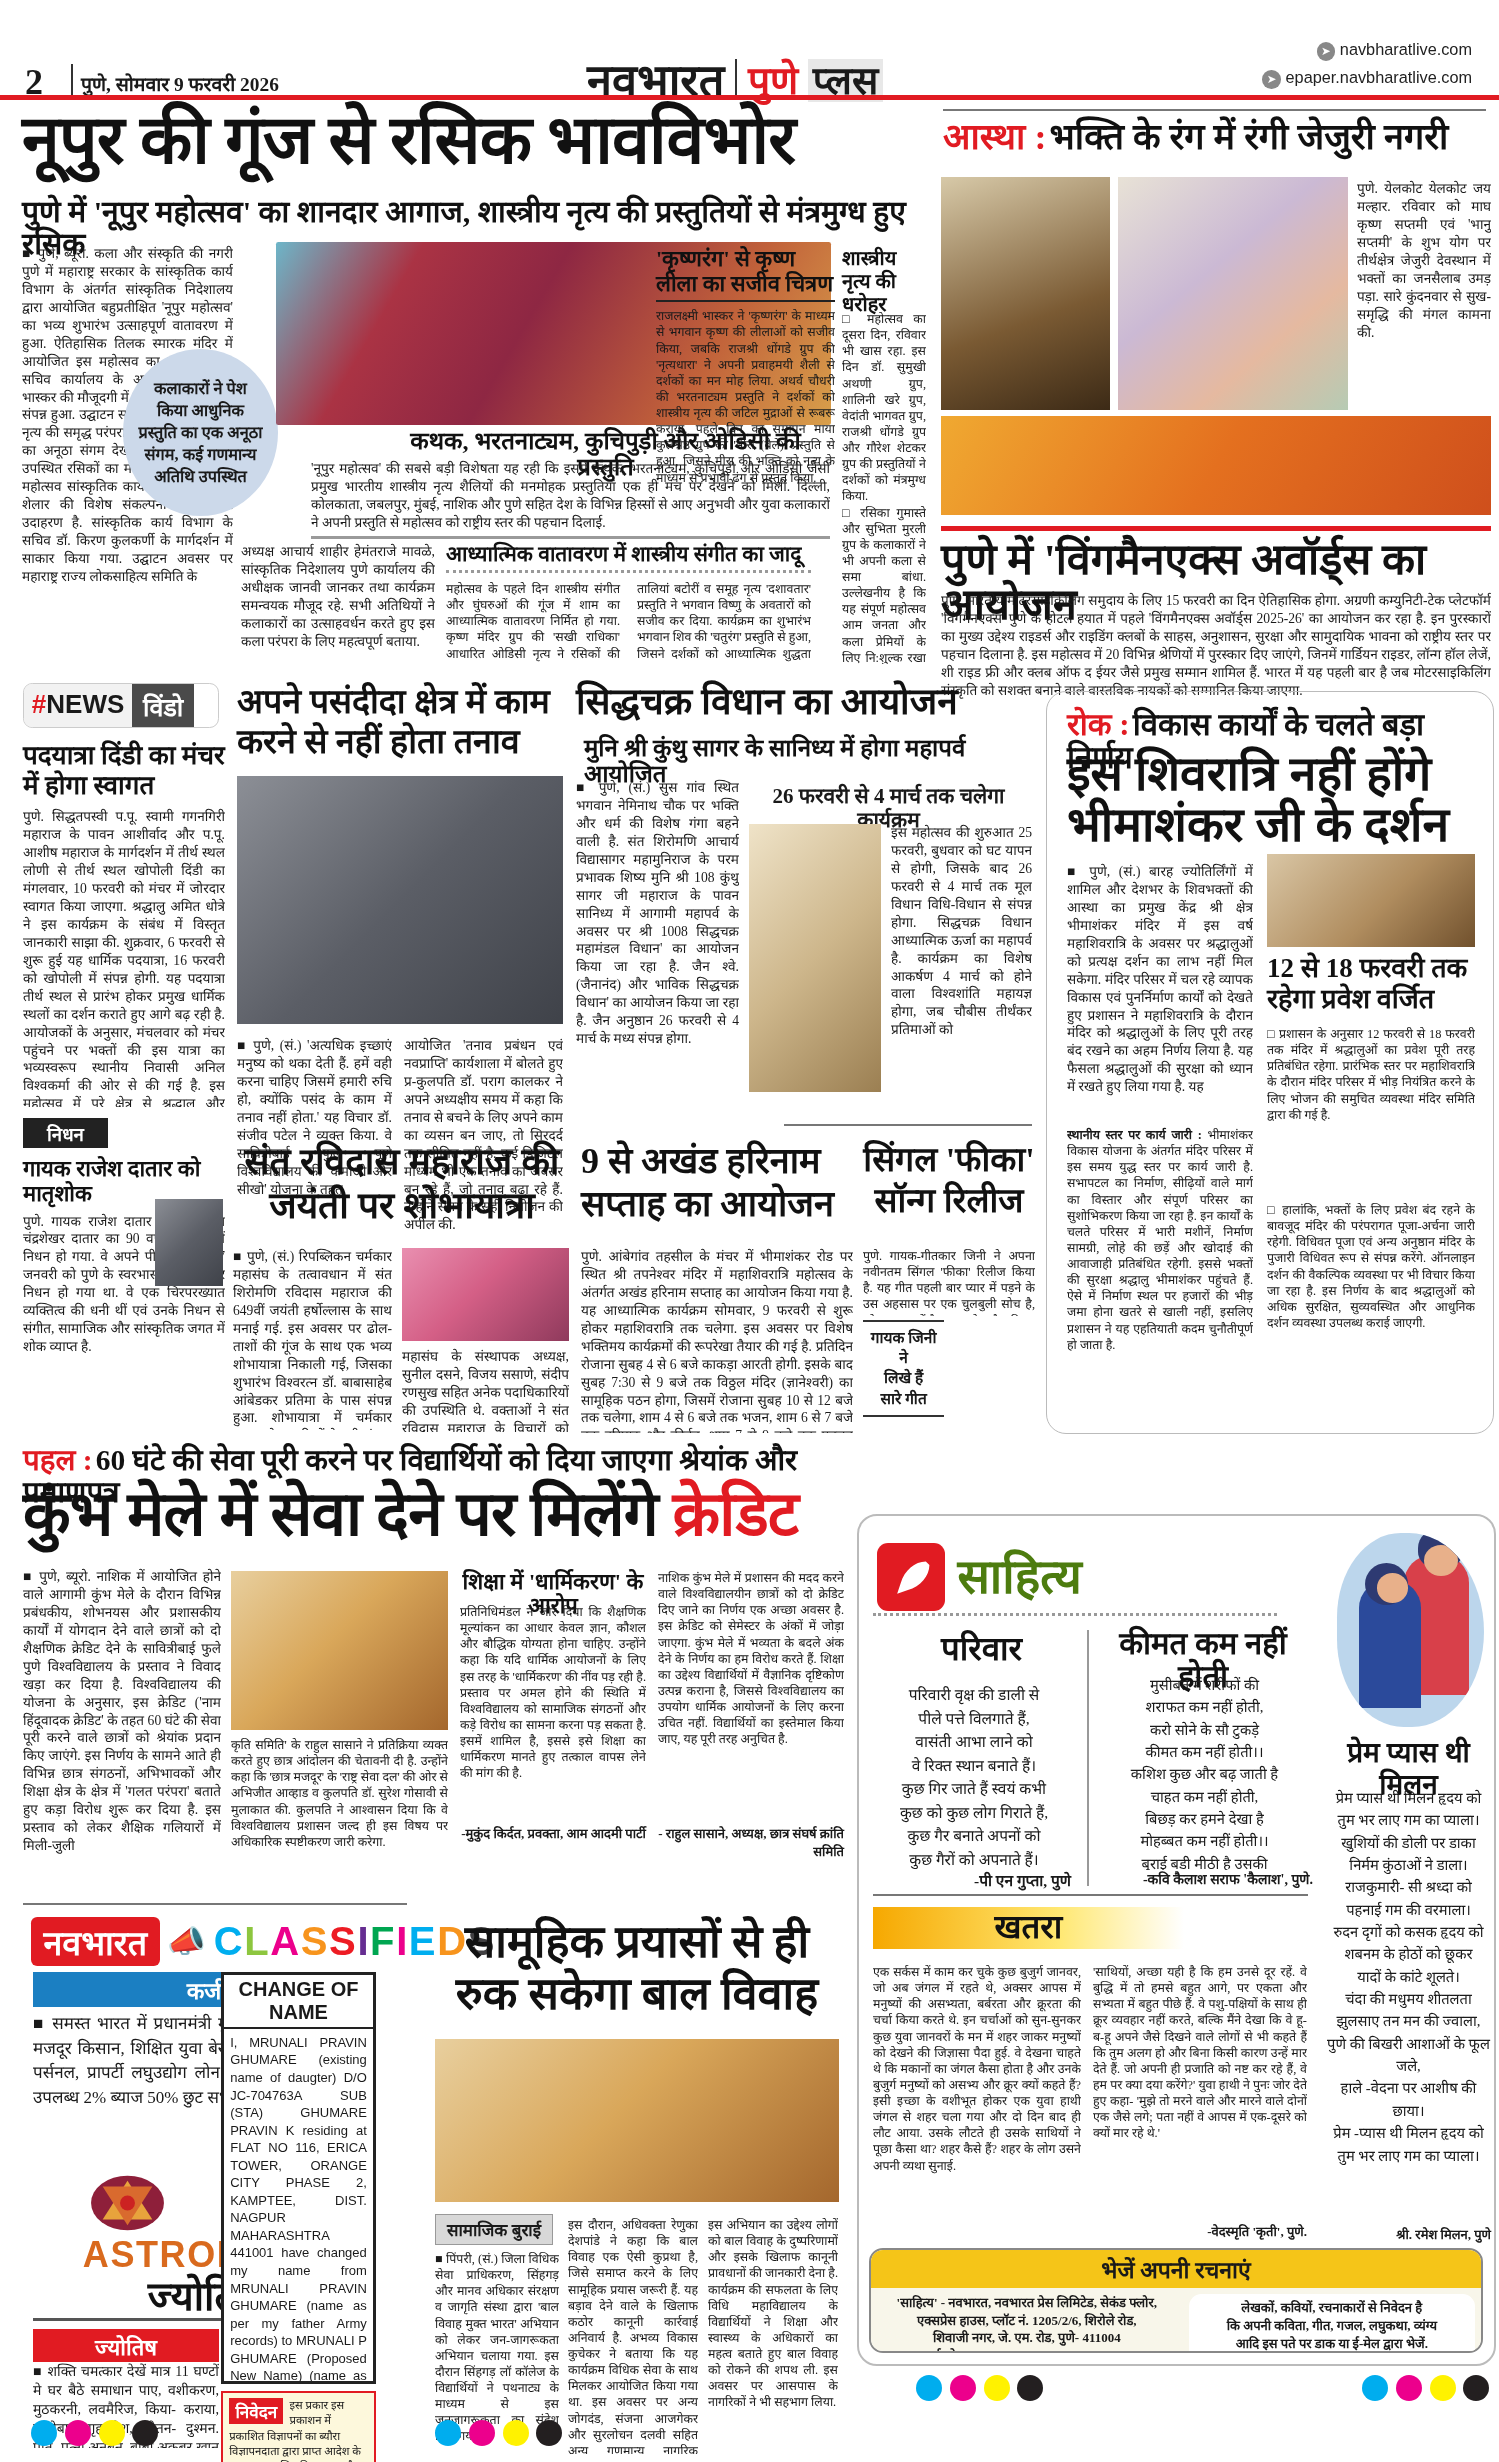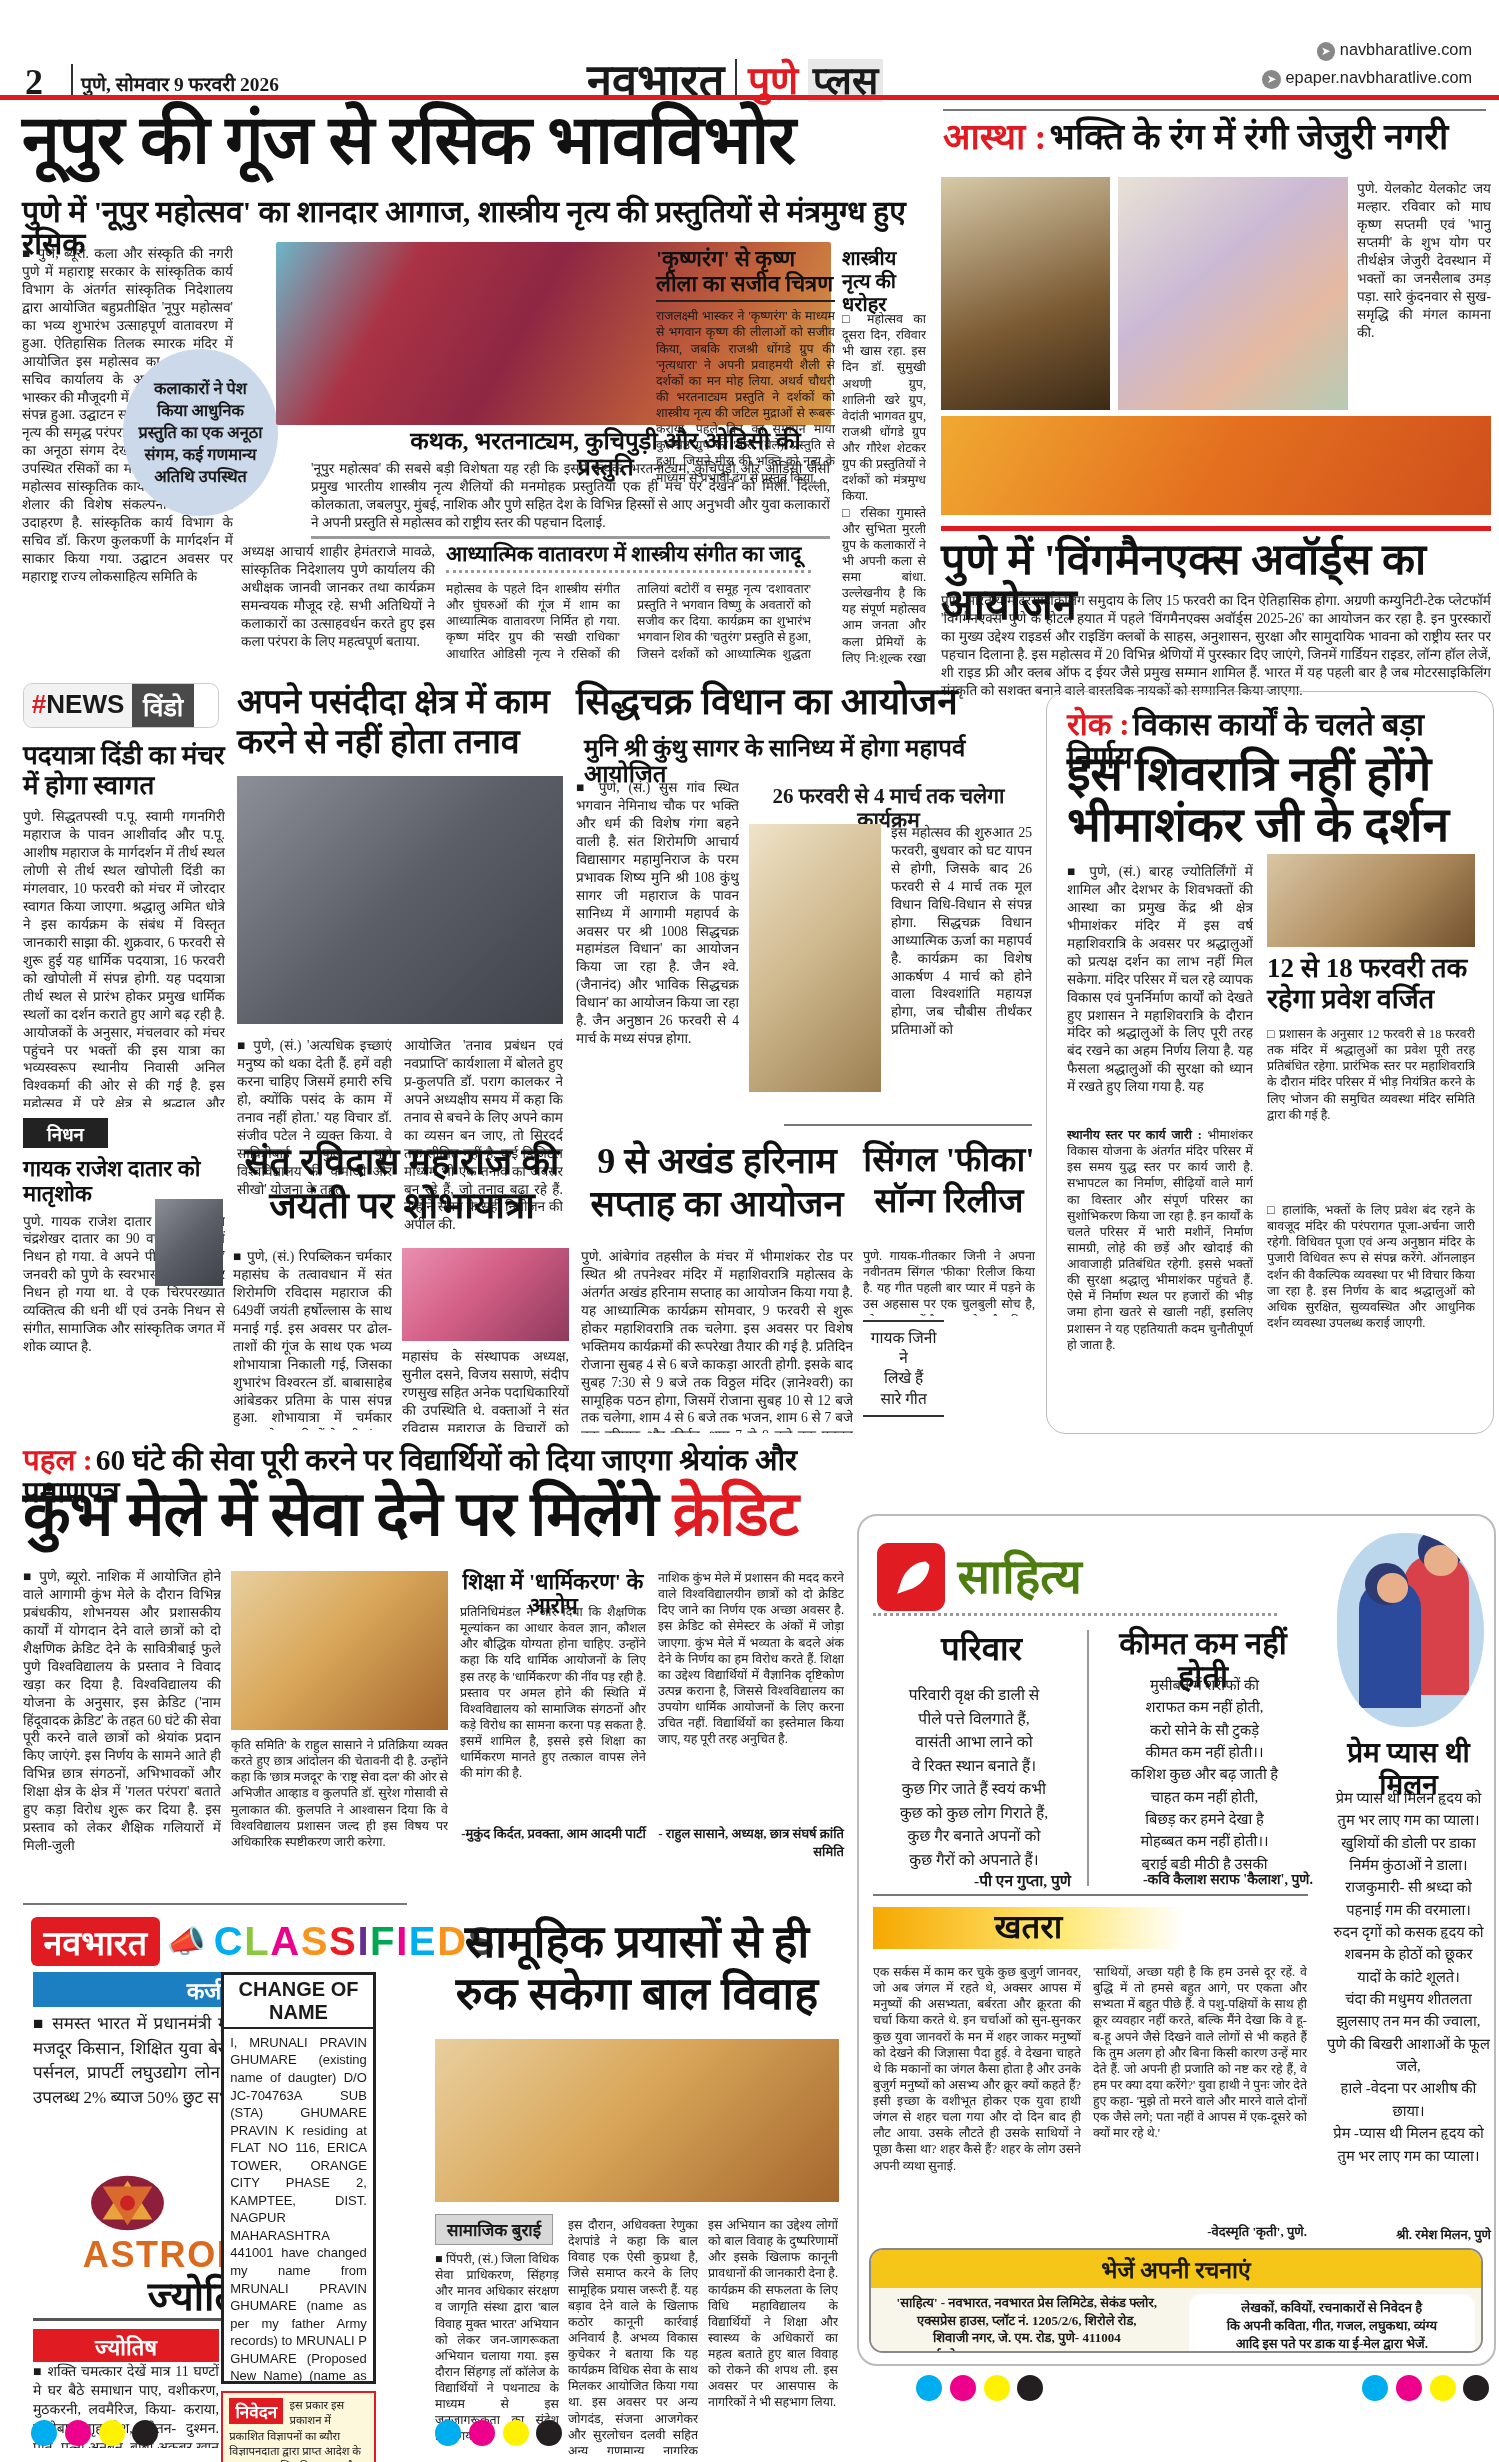--- a/index.html
+++ b/index.html
@@ -156,25 +156,25 @@
   <div class="abs hd" style="left:1267px;top:953px;width:208px;font-size:27px;line-height:1.15;">12 से 18 फरवरी तक रहेगा प्रवेश वर्जित</div>
   <div class="abs jt body16" style="left:1267px;top:1026px;width:208px;height:167px;overflow:hidden;">□ प्रशासन के अनुसार 12 फरवरी से 18 फरवरी तक मंदिर में श्रद्धालुओं का प्रवेश पूरी तरह प्रतिबंधित रहेगा. प्रारंभिक स्तर पर महाशिवरात्रि के दौरान मंदिर परिसर में भीड़ नियंत्रित करने के लिए भोजन की समुचित व्यवस्था मंदिर समिति द्वारा की गई है.</div>
   <div class="abs jt body16" style="left:1067px;top:1127px;width:186px;height:291px;overflow:hidden;"><b>स्थानीय स्तर पर कार्य जारी :</b> <span>भीमाशंकर विकास योजना के अंतर्गत मंदिर परिसर में इस समय युद्ध स्तर पर कार्य जारी है. सभापटल का निर्माण, सीढ़ियों वाले मार्ग का विस्तार और संपूर्ण परिसर का सुशोभिकरण किया जा रहा है. इन कार्यों के चलते परिसर में भारी मशीनें, निर्माण सामग्री, लोहे की छड़ें और खोदाई की आवाजाही प्रतिबंधित रहेगी. इससे भक्तों की सुरक्षा श्रद्धालु भीमाशंकर पहुंचते हैं. ऐसे में निर्माण स्थल पर हजारों की भीड़ जमा होना खतरे से खाली नहीं, इसलिए प्रशासन ने यह एहतियाती कदम चुनौतीपूर्ण हो जाता है.</span></div>
   <div class="abs jt body16" style="left:1267px;top:1202px;width:208px;height:217px;overflow:hidden;">□ हालांकि, भक्तों के लिए प्रवेश बंद रहने के बावजूद मंदिर की परंपरागत पूजा-अर्चना जारी रहेगी. विधिवत पूजा एवं अन्य अनुष्ठान मंदिर के पुजारी विधिवत रूप से संपन्न करेंगे. ऑनलाइन दर्शन की वैकल्पिक व्यवस्था पर भी विचार किया जा रहा है. इस निर्णय के बाद श्रद्धालुओं को अधिक सुरक्षित, सुव्यवस्थित और आधुनिक दर्शन व्यवस्था उपलब्ध कराई जाएगी.</div>
 
   <div class="abs hd" style="left:233px;top:1140px;width:338px;font-size:37px;text-align:center;line-height:1.2;">संत रविदास महाराज की जयंती पर शोभायात्रा</div>
   <div class="abs jt body17" style="left:233px;top:1248px;width:159px;height:182px;overflow:hidden;">■ पुणे, (सं.) रिपब्लिकन चर्मकार महासंघ के तत्वावधान में संत शिरोमणि रविदास महाराज की 649वीं जयंती हर्षोल्लास के साथ मनाई गई. इस अवसर पर ढोल-ताशों की गूंज के साथ एक भव्य शोभायात्रा निकाली गई, जिसका शुभारंभ विश्वरत्न डॉ. बाबासाहेब आंबेडकर प्रतिमा के पास संपन्न हुआ. शोभायात्रा में चर्मकार समाज के नागरिकों ने बड़ी संख्या में भाग लिया. कार्यक्रम में</div>
   <div class="abs photo7" style="left:402px;top:1248px;width:167px;height:93px;"></div>
   <div class="abs jt body17" style="left:402px;top:1348px;width:167px;height:84px;overflow:hidden;">महासंघ के संस्थापक अध्यक्ष, सुनील दसने, विजय ससाणे, संदीप रणसुख सहित अनेक पदाधिकारियों की उपस्थिति थे. वक्ताओं ने संत रविदास महाराज के विचारों को आत्मसात करने और सामाजिक एकता पर बल दिया.</div>
 
-  <div class="abs hd" style="left:581px;top:1140px;width:272px;font-size:36px;text-align:center;line-height:1.2;">9 से अखंड हरिनाम सप्ताह का आयोजन</div>
+  <div class="abs hd" style="left:581px;top:1140px;width:272px;font-size:36px;line-height:1.2;">9 से अखंड हरिनाम सप्ताह का आयोजन</div>
   <div class="abs jt body17" style="left:581px;top:1248px;width:272px;height:185px;overflow:hidden;">पुणे. आंबेगांव तहसील के मंचर में भीमाशंकर रोड पर स्थित श्री तपनेश्वर मंदिर में महाशिवरात्रि महोत्सव के अंतर्गत अखंड हरिनाम सप्ताह का आयोजन किया गया है. यह आध्यात्मिक कार्यक्रम सोमवार, 9 फरवरी से शुरू होकर महाशिवरात्रि तक चलेगा. इस अवसर पर विशेष भक्तिमय कार्यक्रमों की रूपरेखा तैयार की गई है. प्रतिदिन रोजाना सुबह 4 से 6 बजे काकड़ा आरती होगी. इसके बाद सुबह 7:30 से 9 बजे तक विठ्ठल मंदिर (ज्ञानेश्वरी) का सामूहिक पठन होगा, जिसमें रोजाना सुबह 10 से 12 बजे तक चलेगा, शाम 4 से 6 बजे तक भजन, शाम 6 से 7 बजे तक हरिपाठ और कीर्तन, शाम 7 से 9 बजे तक प्रवचन और रात 9 से 11 बजे तक अन्नप्रसाद की व्यवस्था की गई है.</div>
 
   <div class="abs hd" style="left:863px;top:1140px;width:172px;font-size:34px;text-align:center;line-height:1.2;">सिंगल 'फीका' सॉन्ग रिलीज</div>
-  <div class="abs" style="left:863px;top:1320px;width:78px;border-top:2.3px solid #333;border-bottom:2.3px solid #333;padding:6.2px 1.6px;text-align:center;font-weight:normal;font-size:15.5px;white-space:pre-line;line-height:1.3;">गायक जिनी ने
+  <div class="abs" style="left:863px;top:1320px;width:78px;border-top:2.3px solid #333;border-bottom:2.3px solid #333;padding:6.2px 1.6px;text-align:center;font-weight:bold;font-size:15.5px;white-space:pre-line;line-height:1.3;">गायक जिनी ने
 लिखे हैं
 सारे गीत</div>
   <div class="abs jt body16" style="left:863px;top:1248px;width:172px;height:68px;overflow:hidden;">पुणे. गायक-गीतकार जिनी ने अपना नवीनतम सिंगल 'फीका' रिलीज किया है. यह गीत पहली बार प्यार में पड़ने के उस अहसास पर एक चुलबुली सोच है, जो अक्सर हमें हैरान कर देता है. 'फीका' सर्दियों में मिठास भरे रोमांस वाला गीत है. इसमें भावनाओं की हल्की झुंझलाहट और मिठास को दर्शाता है जो पहली बार प्यार होने पर महसूस होती है. जिनी बताती हैं, 'फीका' शब्द गाना तब आया जब आप अपनी जिंदगी में पूरी तरह खुश होते हैं, लेकिन अचानक कोई इंसान आपके दिमाग में पूरी जगह बना लेता है.'</div>
   <div class="abs jt body16" style="left:949px;top:1320px;width:87px;height:113px;overflow:hidden;"></div>
 
   <div class="abs" style="left:23px;top:1445px;width:823px;">
     <span class="hd red" style="font-size:29.5px;">पहल :</span>
     <span class="hd" style="font-size:29.5px;">60 घंटे की सेवा पूरी करने पर विद्यार्थियों को दिया जाएगा श्रेयांक और प्रमाणपत्र</span>
   </div>
   <div class="abs hd" style="left:23px;top:1481px;width:823px;font-size:62px;letter-spacing:-0.8px;"><span>कुंभ मेले में सेवा देने पर मिलेंगे</span> <span class="red">क्रेडिट</span></div>

